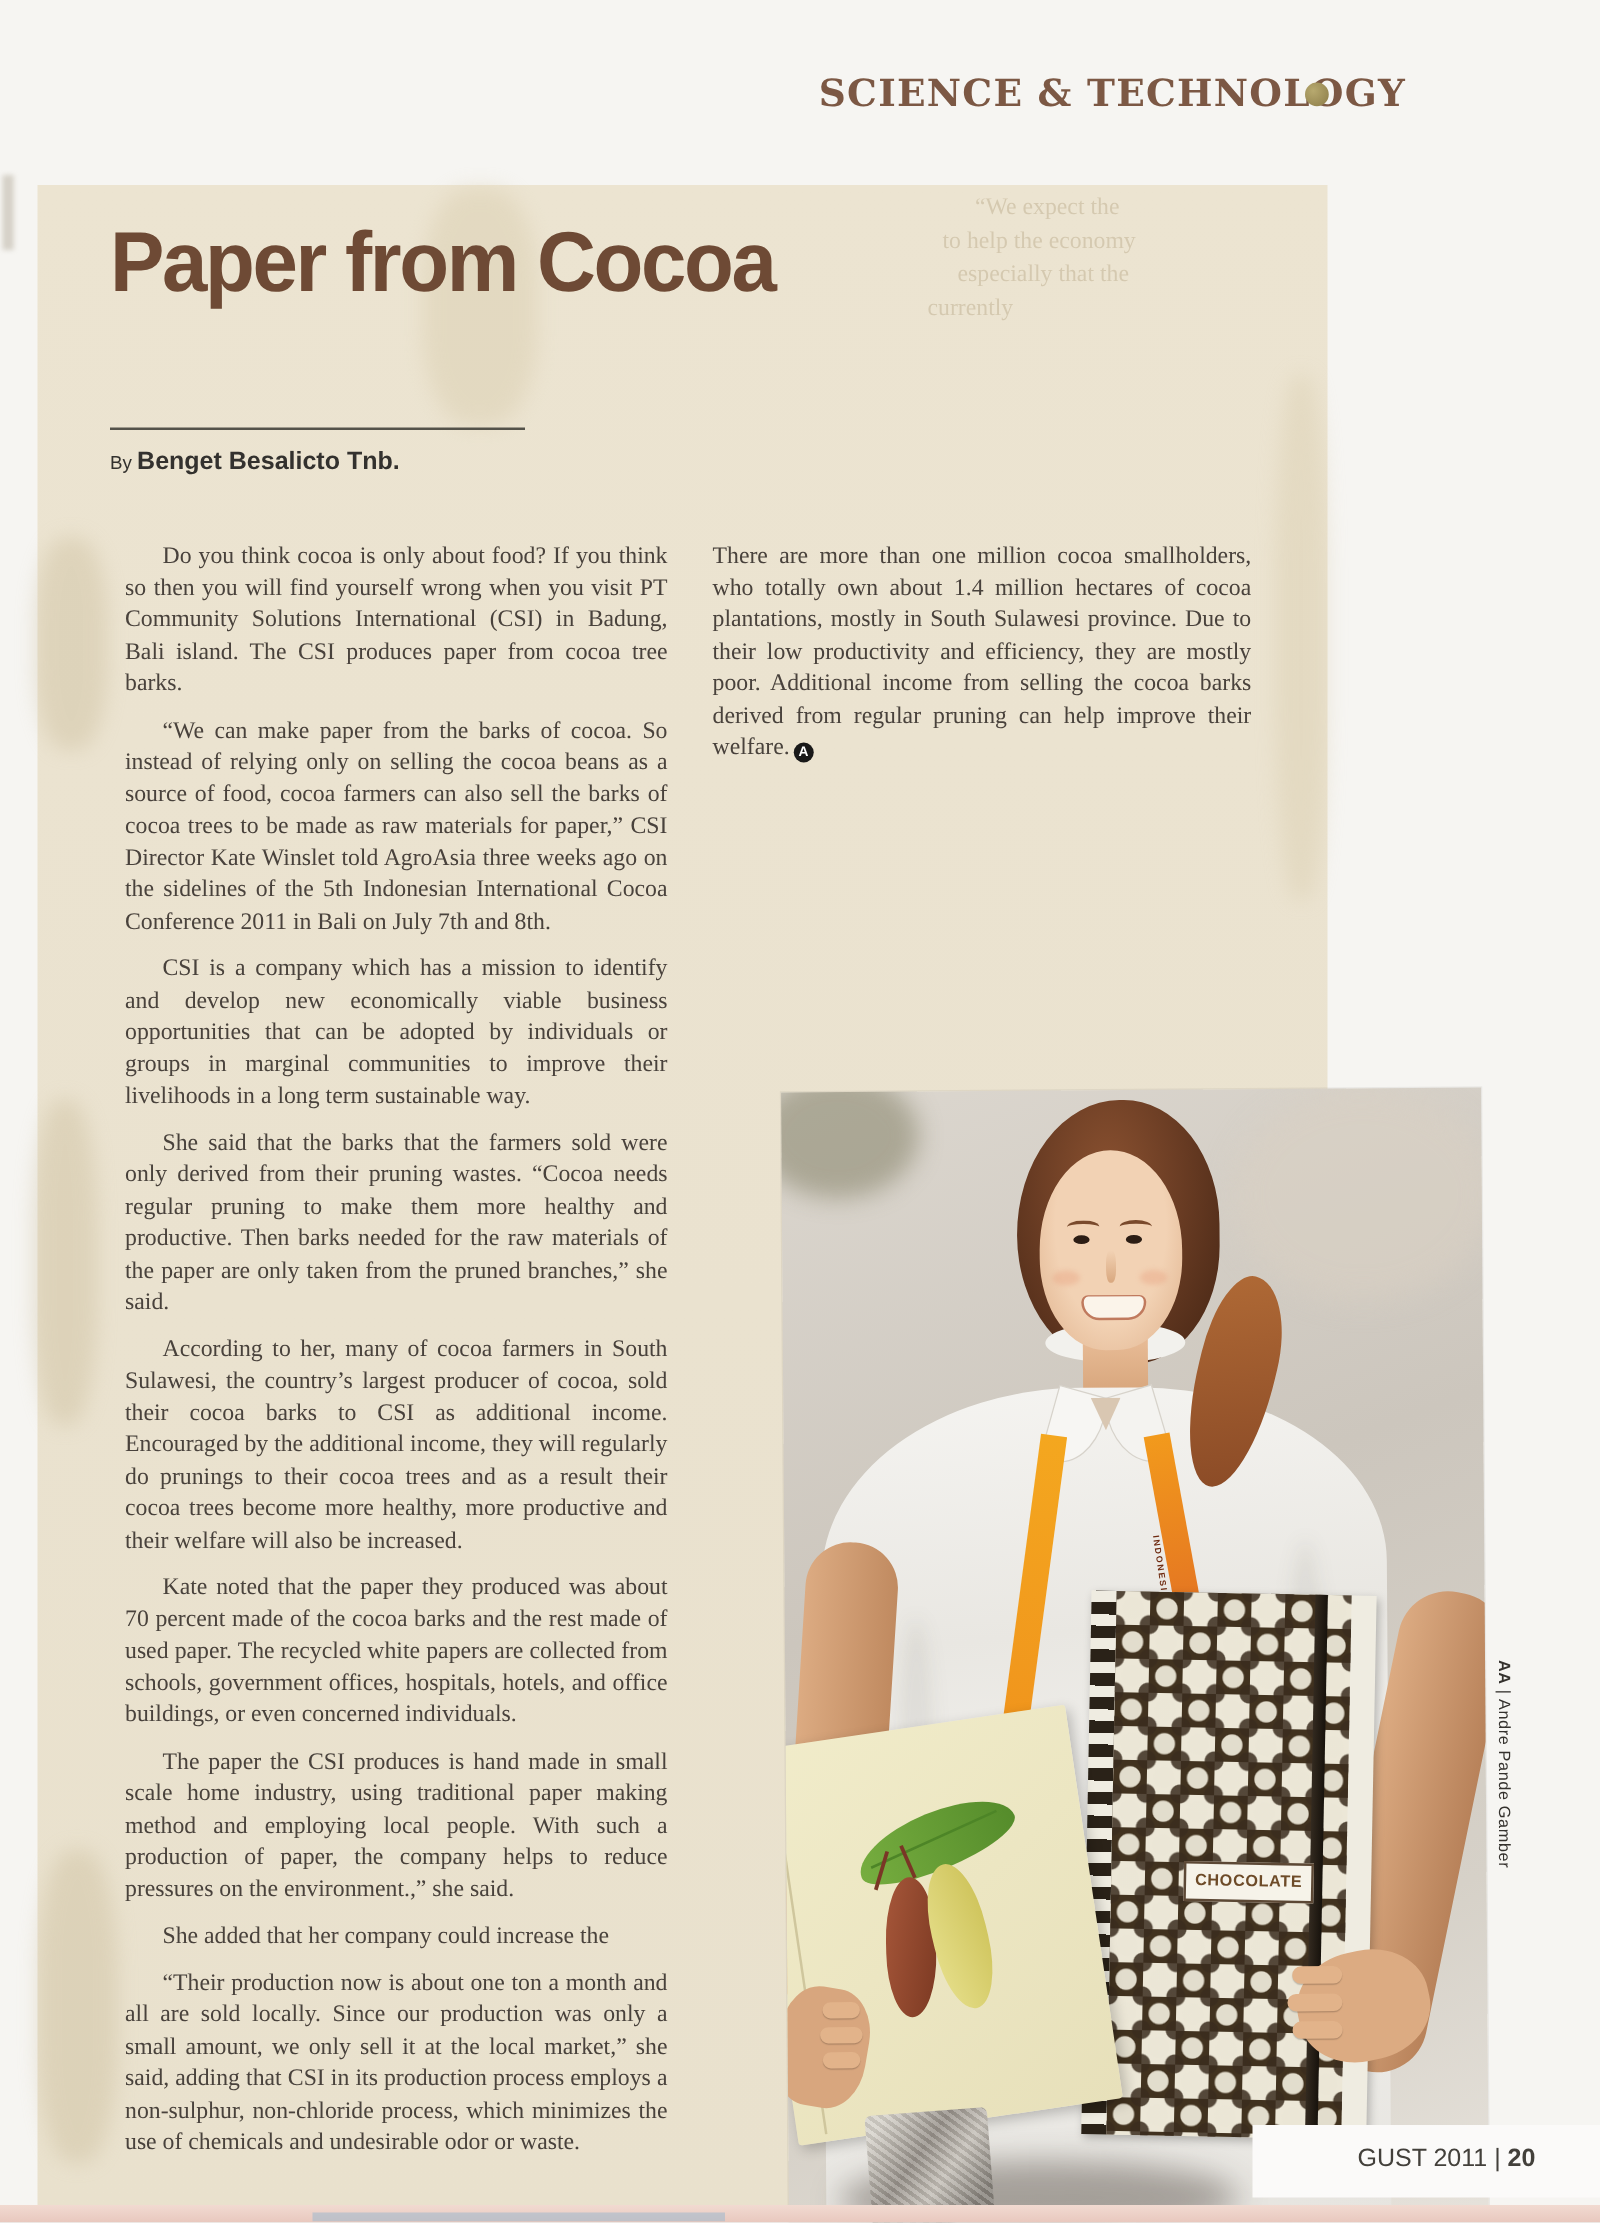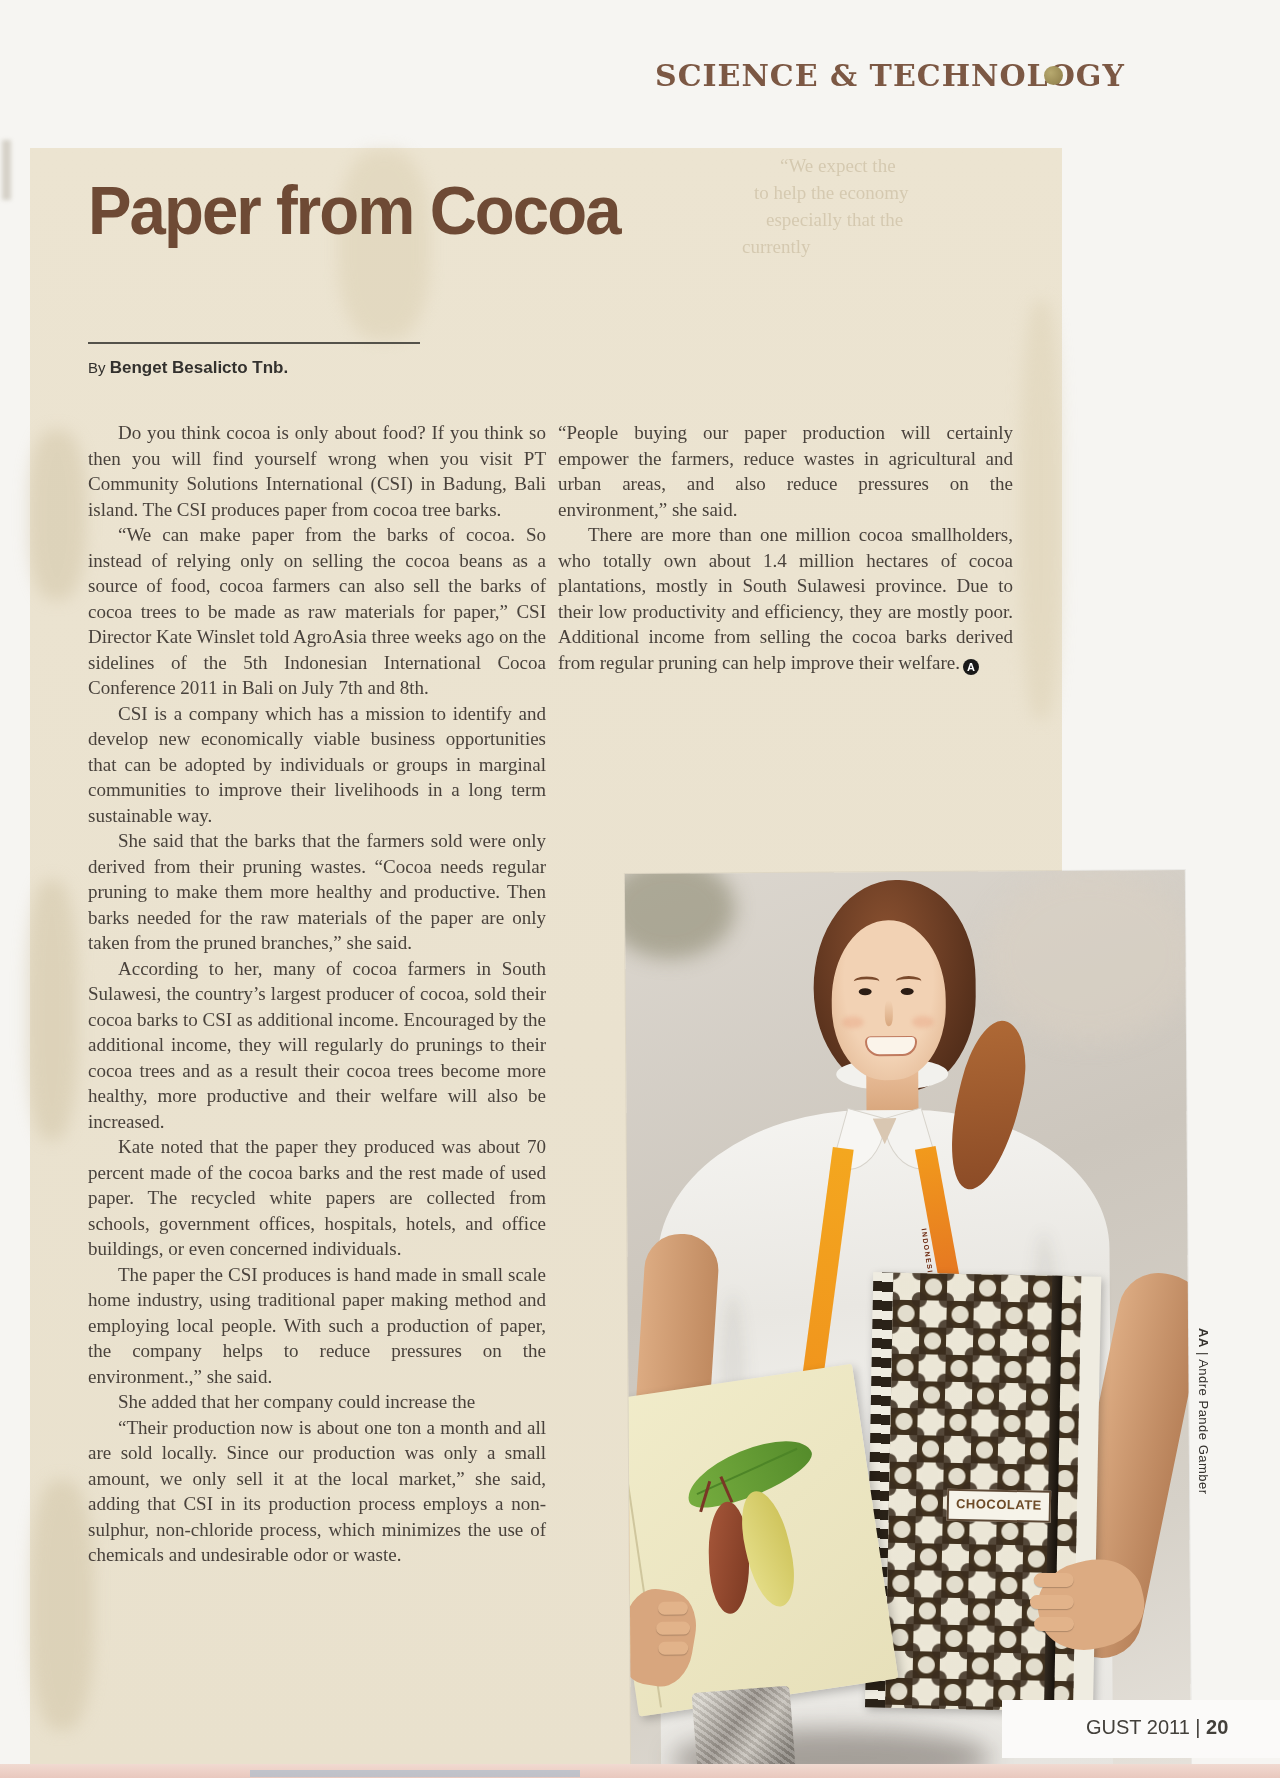--- a/index.html
+++ b/index.html
@@ -11,26 +11,26 @@
   .panel{left:30px;top:148px;width:1032px;height:1620px;
          background:linear-gradient(180deg,#ece4d1,#eae2cf 55%,#e9e1cd)}
   .section-header{top:58px;left:655px;font-family:"DejaVu Serif",serif;font-weight:bold;
                   font-size:30px;color:#7c5844;letter-spacing:1px}
   .header-dot{left:1044px;top:66px;width:19px;height:19px;border-radius:50%;
               background:radial-gradient(circle at 35% 35%,#b7a96f,#8b7b47)}
   .title{left:88px;top:176px;font-weight:bold;font-size:68px;line-height:1;color:#6e4a35;
          letter-spacing:-2px;transform:scaleX(.96);transform-origin:left;white-space:nowrap}
   .rule{left:88px;top:342px;width:332px;height:2px;background:#54524a}
   .byline{left:88px;top:358px;font-size:15px;color:#33312e}
-  .byline b{font-size:17px}
+  .byline b{font-size:20px}
 
   
   .col{top:420px;font-family:"Liberation Serif",serif;font-size:19px;line-height:25.5px;
        color:#49423c;text-align:justify}
-  .col p{margin:0;text-indent:30px}
+  .col p{margin:12px;text-indent:30px}
   .col-left{left:88px;width:458px}
   .col-right{left:558px;width:455px}
   .col-right p:first-child{text-indent:0}
   .endmark{display:inline-block;width:16px;height:16px;border-radius:50%;background:#191919;
            color:#fff;font-family:"Liberation Sans",sans-serif;font-weight:bold;font-size:11px;
            line-height:16px;text-align:center;margin-left:3px;vertical-align:-2px;text-indent:0}
 
   
   .ghost{left:732px;top:152px;width:320px;font-family:"Liberation Serif",serif;font-size:19px;
          line-height:27px;color:#b09f7c;opacity:.38;filter:blur(.6px)}
@@ -188,21 +188,20 @@
     <p>“We can make paper from the barks of cocoa. So instead of relying only on selling the cocoa beans as a source of food, cocoa farmers can also sell the barks of cocoa trees to be made as raw materials for paper,” CSI Director Kate Winslet told AgroAsia three weeks ago on the sidelines of the 5th Indonesian International Cocoa Conference 2011 in Bali on July 7th and 8th.</p>
     <p>CSI is a company which has a mission to identify and develop new economically viable business opportunities that can be adopted by individuals or groups in marginal communities to improve their livelihoods in a long term sustainable way.</p>
     <p>She said that the barks that the farmers sold were only derived from their pruning wastes. “Cocoa needs regular pruning to make them more healthy and productive. Then barks needed for the raw materials of the paper are only taken from the pruned branches,” she said.</p>
     <p>According to her, many of cocoa farmers in South Sulawesi, the country’s largest producer of cocoa, sold their cocoa barks to CSI as additional income. Encouraged by the additional income, they will regularly do prunings to their cocoa trees and as a result their cocoa trees become more healthy, more productive and their welfare will also be increased.</p>
     <p>Kate noted that the paper they produced was about 70 percent made of the cocoa barks and the rest made of used paper. The recycled white papers are collected from schools, government offices, hospitals, hotels, and office buildings, or even concerned individuals.</p>
     <p>The paper the CSI produces is hand made in small scale home industry, using traditional paper making method and employing local people. With such a production of paper, the company helps to reduce pressures on the environment.,” she said.</p>
     <p>She added that her company could increase the</p>
     <p>“Their production now is about one ton a month and all are sold locally. Since our production was only a small amount, we only sell it at the local market,” she said, adding that CSI in its production process employs a non-sulphur, non-chloride process, which minimizes the use of chemicals and undesirable odor or waste.</p>
   </div>
   <div class="abs col col-right">
-    <p>“People buying our paper production will certainly empower the farmers, reduce wastes in agricultural and urban areas, and also reduce pressures on the environment,” she said.</p>
     <p><span>There are more than one million cocoa smallholders, who totally own about 1.4 million hectares of cocoa plantations, mostly in South Sulawesi province. Due to their low productivity and efficiency, they are mostly poor. Additional income from selling the cocoa barks derived from regular pruning can help improve their welfare.</span><span class="endmark">A</span></p>
   </div>
 
   <div class="abs photo">
     <div class="abs bgblob"></div>
     <div class="abs bgwarm"></div>
 
     <div class="abs hair"></div>
     <div class="abs collarback"></div>
     <div class="abs neck"></div>

